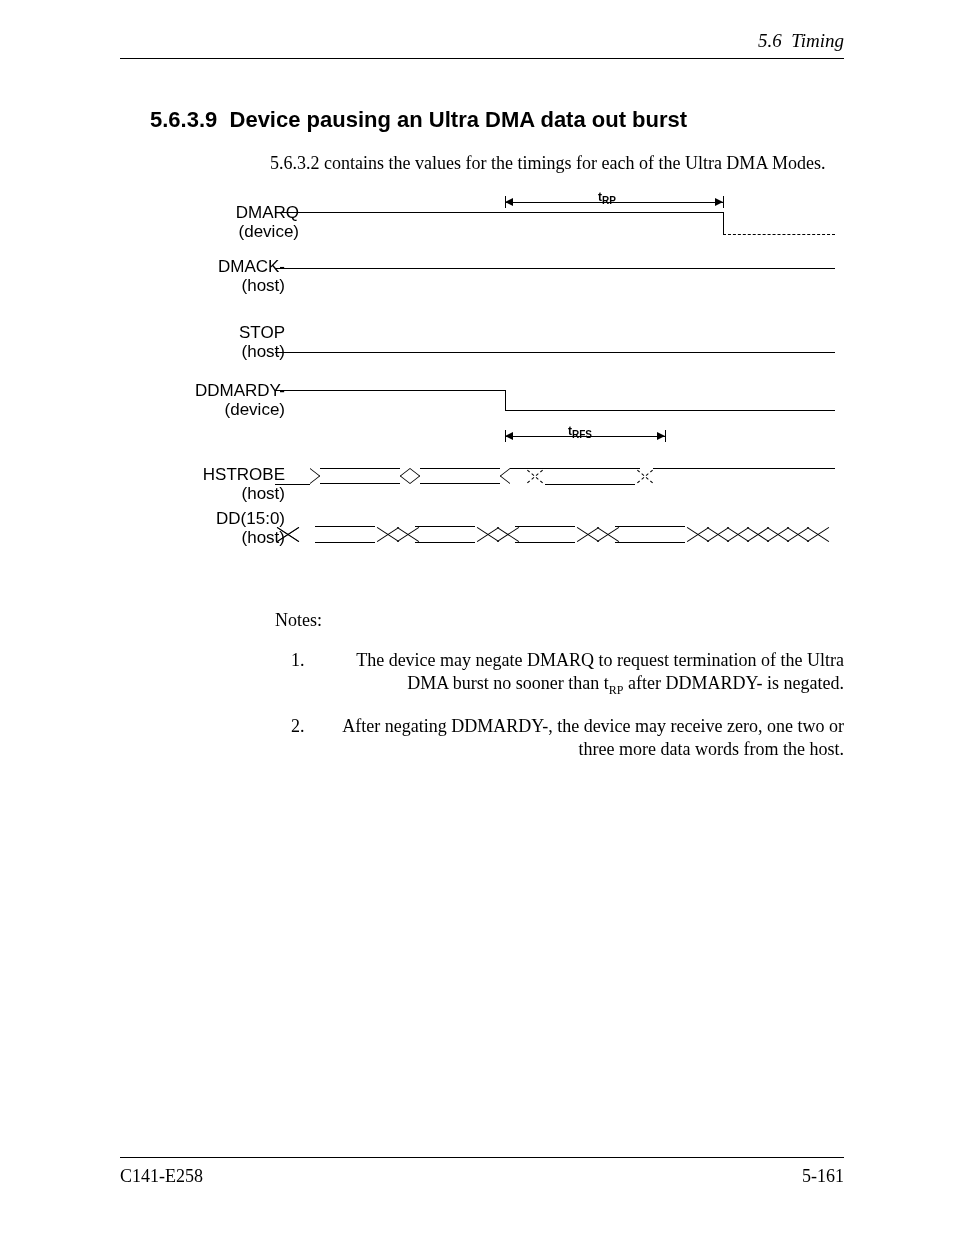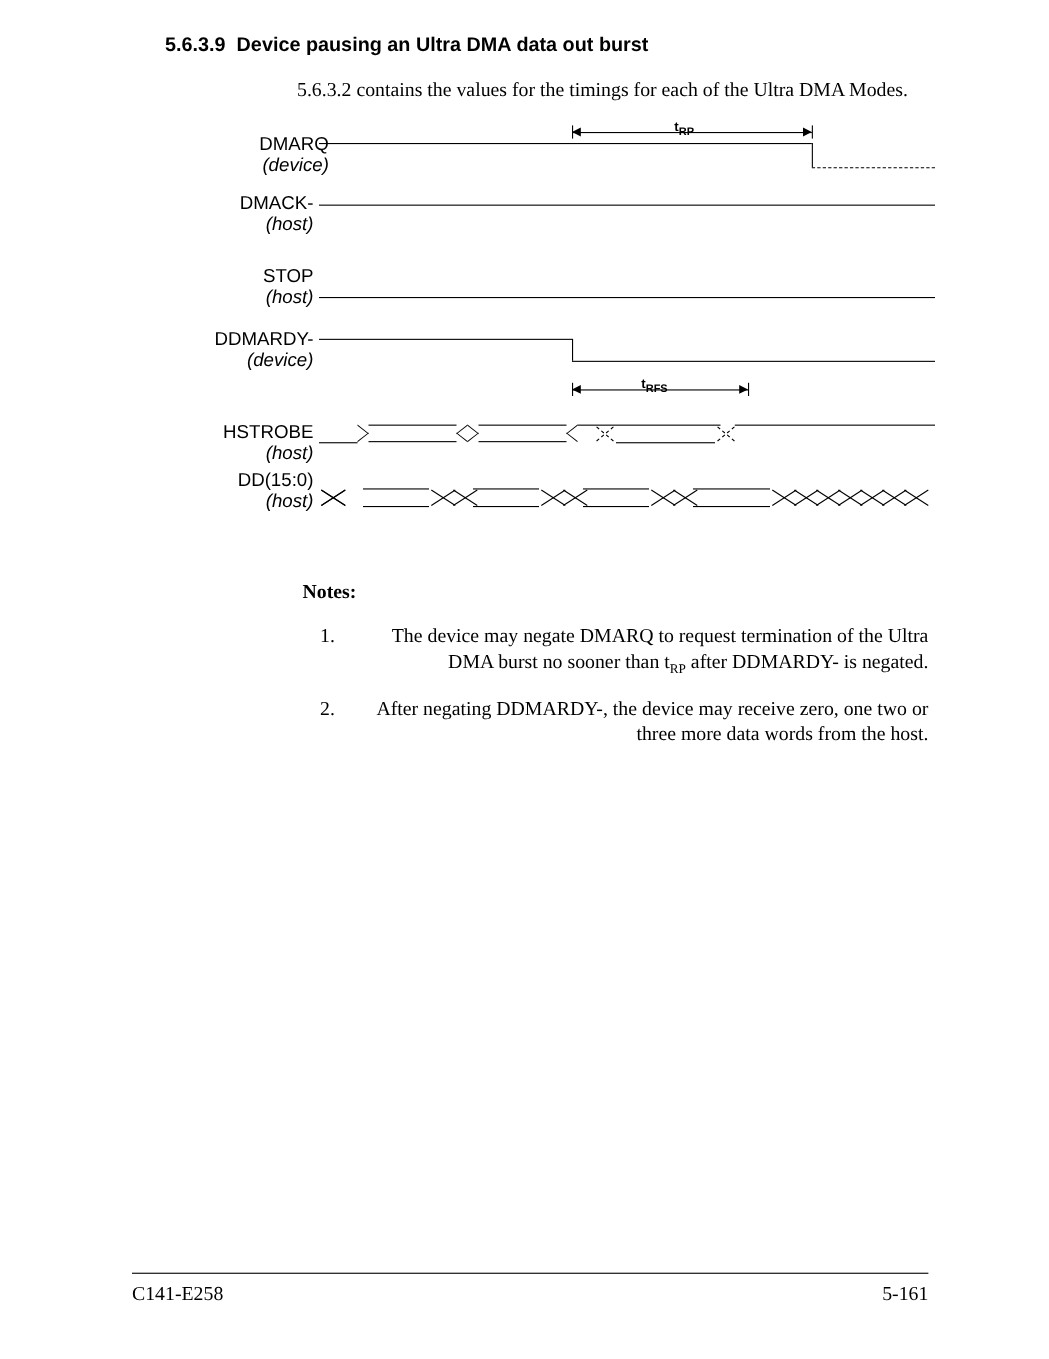--- a/index.html
+++ b/index.html
@@ -20,21 +20,21 @@
     font-style: italic;
     font-size: 19px;
     text-align: right;
     padding-bottom: 6px;
     border-bottom: 1px solid #000;
     margin-bottom: 48px;
   }
   .sec-heading {
     font-family: Arial, Helvetica, sans-serif;
     font-weight: bold;
-    font-size: 18px;
+    font-size: 22px;
     margin: 0 0 20px 30px;
   }
   .intro {
     font-size: 18px;
     margin: 0 0 28px 150px;
   }
   
   .diagram {
     position: relative;
     width: 680px;
@@ -43,25 +43,24 @@
     font-family: Arial, Helvetica, sans-serif;
     font-size: 17px;
   }
   .sig-label {
     position: absolute;
     text-align: right;
     line-height: 1.1;
   }
   .sig-label .sub {
     display: block;
-    font-style: italic;
   }
   .wave {
     position: absolute;
-    left: 120px;
+    left: 105px;
     right: 0;
   }
   
   .hline {
     position: absolute;
     height: 0;
     border-top: 1px solid #000;
   }
   .vline {
     position: absolute;
@@ -121,21 +120,21 @@
     font-weight: bold;
   }
   .tlabel sub { font-size: 10px; vertical-align: sub; font-weight: bold; }
 
   
   .notes-block {
     margin: 30px 0 0 155px;
     font-size: 18px;
   }
   .notes-block .nh {
-    font-weight: bold;
+    font-weight: normal;
     margin-bottom: 18px;
     margin-top: 48px;
   }
   .notes-block ol {
     margin: 0;
     padding: 0 0 0 34px;
     text-align: right;
   }
   .notes-block li {
     margin-bottom: 18px;
@@ -162,20 +161,23 @@
     font-size: 18px;
     display: flex;
     justify-content: space-between;
   }
 </style>
 </head>
 <body>
 
 <div class="page">
 
+  <div class="running-head">
+    <span>5.6</span>&nbsp;&nbsp;<span>Timing</span>
+  </div>
 
   <div class="sec-heading">
     <span>5.6.3.9</span>&nbsp;&nbsp;<span>Device pausing an Ultra DMA data out burst</span>
   </div>
 
   <p class="intro">5.6.3.2 contains the values for the timings for each of the Ultra DMA Modes.</p>
 
   <div class="diagram">
 
     <div class="sig-label" style="left:14px; width:115px; top:2px;">

